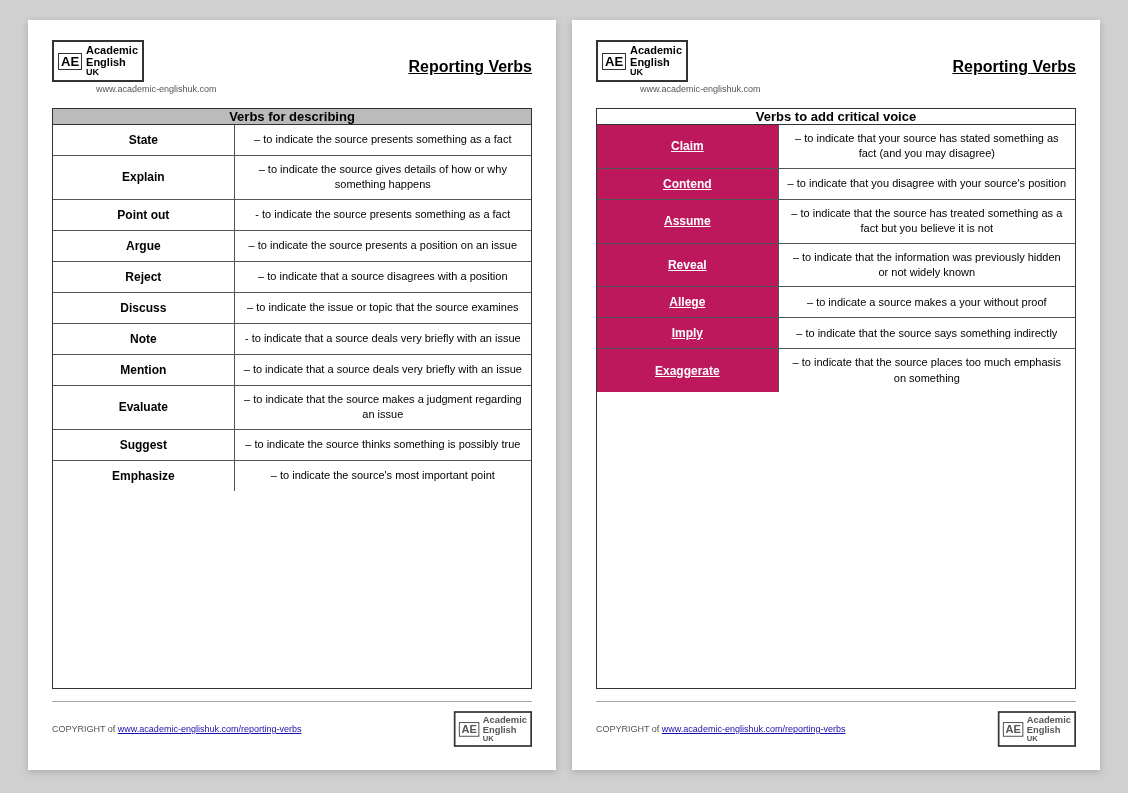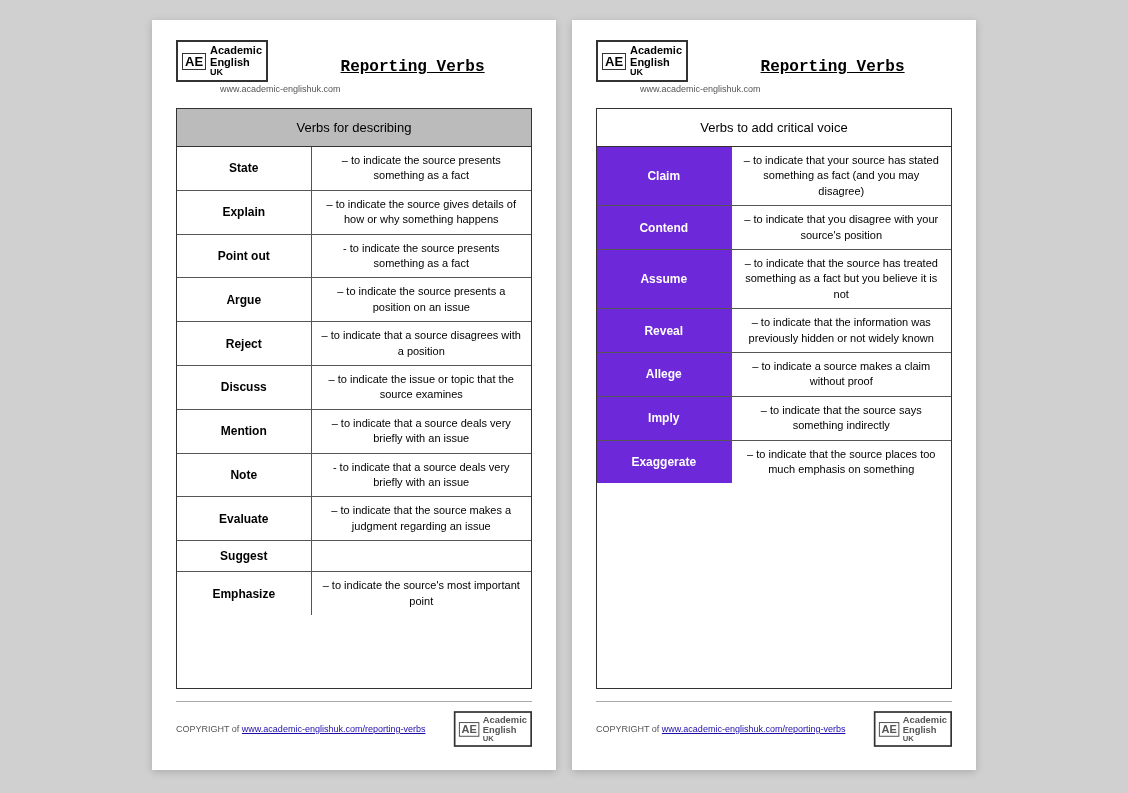--- a/index.html
+++ b/index.html
@@ -9,21 +9,21 @@
       font-size: 12px;
       display: flex;
       justify-content: center;
       align-items: flex-start;
       min-height: 793px;
       padding: 20px 10px;
       gap: 16px;
     }
     .page {
       background: #fff;
-      width: 404px;
+      width: 528px;
       min-height: 750px;
       padding: 20px 24px 20px 24px;
       box-shadow: 0 2px 8px rgba(0,0,0,0.18);
       display: flex;
       flex-direction: column;
     }
     .page-header {
       display: flex;
       align-items: center;
       justify-content: space-between;
@@ -62,35 +62,34 @@
       font-size: 9px;
       color: #555;
       text-align: center;
       margin-top: 2px;
       margin-left: 44px;
     }
     .page-title {
       font-size: 16px;
       font-weight: bold;
       text-decoration: underline;
-      text-align: left;
+      text-align: right;
       flex: 1;
-      font-family: Liberation Mono, monospace;
     }
     .table-container {
       margin-top: 10px;
       border: 1.5px solid #333;
       flex: 1;
     }
     .table-header {
       background: #bbb;
       text-align: center;
       font-size: 13px;
-      font-weight: normal;
-      padding: 11px 4px;
+      font-weight: bold;
+      padding: 0 4px;
       border-bottom: 1.5px solid #333;
     }
     .table-header.white {
       background: #fff;
     }
     .verb-row {
       display: flex;
       border-bottom: 1px solid #555;
     }
     .verb-row:last-child {
@@ -102,22 +101,23 @@
       border-right: 1.5px solid #555;
       padding: 8px 6px;
       text-align: center;
       font-weight: bold;
       font-size: 12px;
       display: flex;
       align-items: center;
       justify-content: center;
     }
     .verb-cell.dark {
-      background: #6d28d9;
+      background: #be185d;
       color: #fff;
+      text-decoration: underline;
     }
     .def-cell {
       flex: 1;
       padding: 6px 8px;
       text-align: center;
       font-size: 11px;
       display: flex;
       align-items: center;
       justify-content: center;
       line-height: 1.4;
@@ -184,33 +184,34 @@
     </div>
       <div class="verb-row">
       <div class="verb-cell">Reject</div>
       <div class="def-cell">– to indicate that a source disagrees with a position</div>
     </div>
       <div class="verb-row">
       <div class="verb-cell">Discuss</div>
       <div class="def-cell">– to indicate the issue or topic that the source examines</div>
     </div>
       <div class="verb-row">
+      <div class="verb-cell">Note</div>
+      <div class="def-cell">- to indicate that a source deals very briefly with an issue</div>
+    </div>
+      <div class="verb-row">
       <div class="verb-cell">Mention</div>
       <div class="def-cell">– to indicate that a source deals very briefly with an issue</div>
     </div>
       <div class="verb-row">
-      <div class="verb-cell">Note</div>
-      <div class="def-cell">- to indicate that a source deals very briefly with an issue</div>
-    </div>
-      <div class="verb-row">
       <div class="verb-cell">Evaluate</div>
       <div class="def-cell">– to indicate that the source makes a judgment regarding an issue</div>
     </div>
       <div class="verb-row">
       <div class="verb-cell">Suggest</div>
+      <div class="def-cell">– to indicate the source thinks something is possibly true</div>
     </div>
       <div class="verb-row">
       <div class="verb-cell">Emphasize</div>
       <div class="def-cell">– to indicate the source's most important point</div>
     </div>
     </div>
 
   <div class="page-footer">
     <div class="footer-copyright">
       <span>COPYRIGHT of </span><a>www.academic-englishuk.com/reporting-verbs</a>
@@ -258,21 +259,21 @@
       <div class="verb-row">
       <div class="verb-cell dark">Assume</div>
       <div class="def-cell">– to indicate that the source has treated something as a fact but you believe it is not</div>
     </div>
       <div class="verb-row">
       <div class="verb-cell dark">Reveal</div>
       <div class="def-cell">– to indicate that the information was previously hidden or not widely known</div>
     </div>
       <div class="verb-row">
       <div class="verb-cell dark">Allege</div>
-      <div class="def-cell">– to indicate a source makes a claim without proof</div>
+      <div class="def-cell">– to indicate a source makes a your without proof</div>
     </div>
       <div class="verb-row">
       <div class="verb-cell dark">Imply</div>
       <div class="def-cell">– to indicate that the source says something indirectly</div>
     </div>
       <div class="verb-row">
       <div class="verb-cell dark">Exaggerate</div>
       <div class="def-cell">– to indicate that the source places too much emphasis on something</div>
     </div>
     </div>

